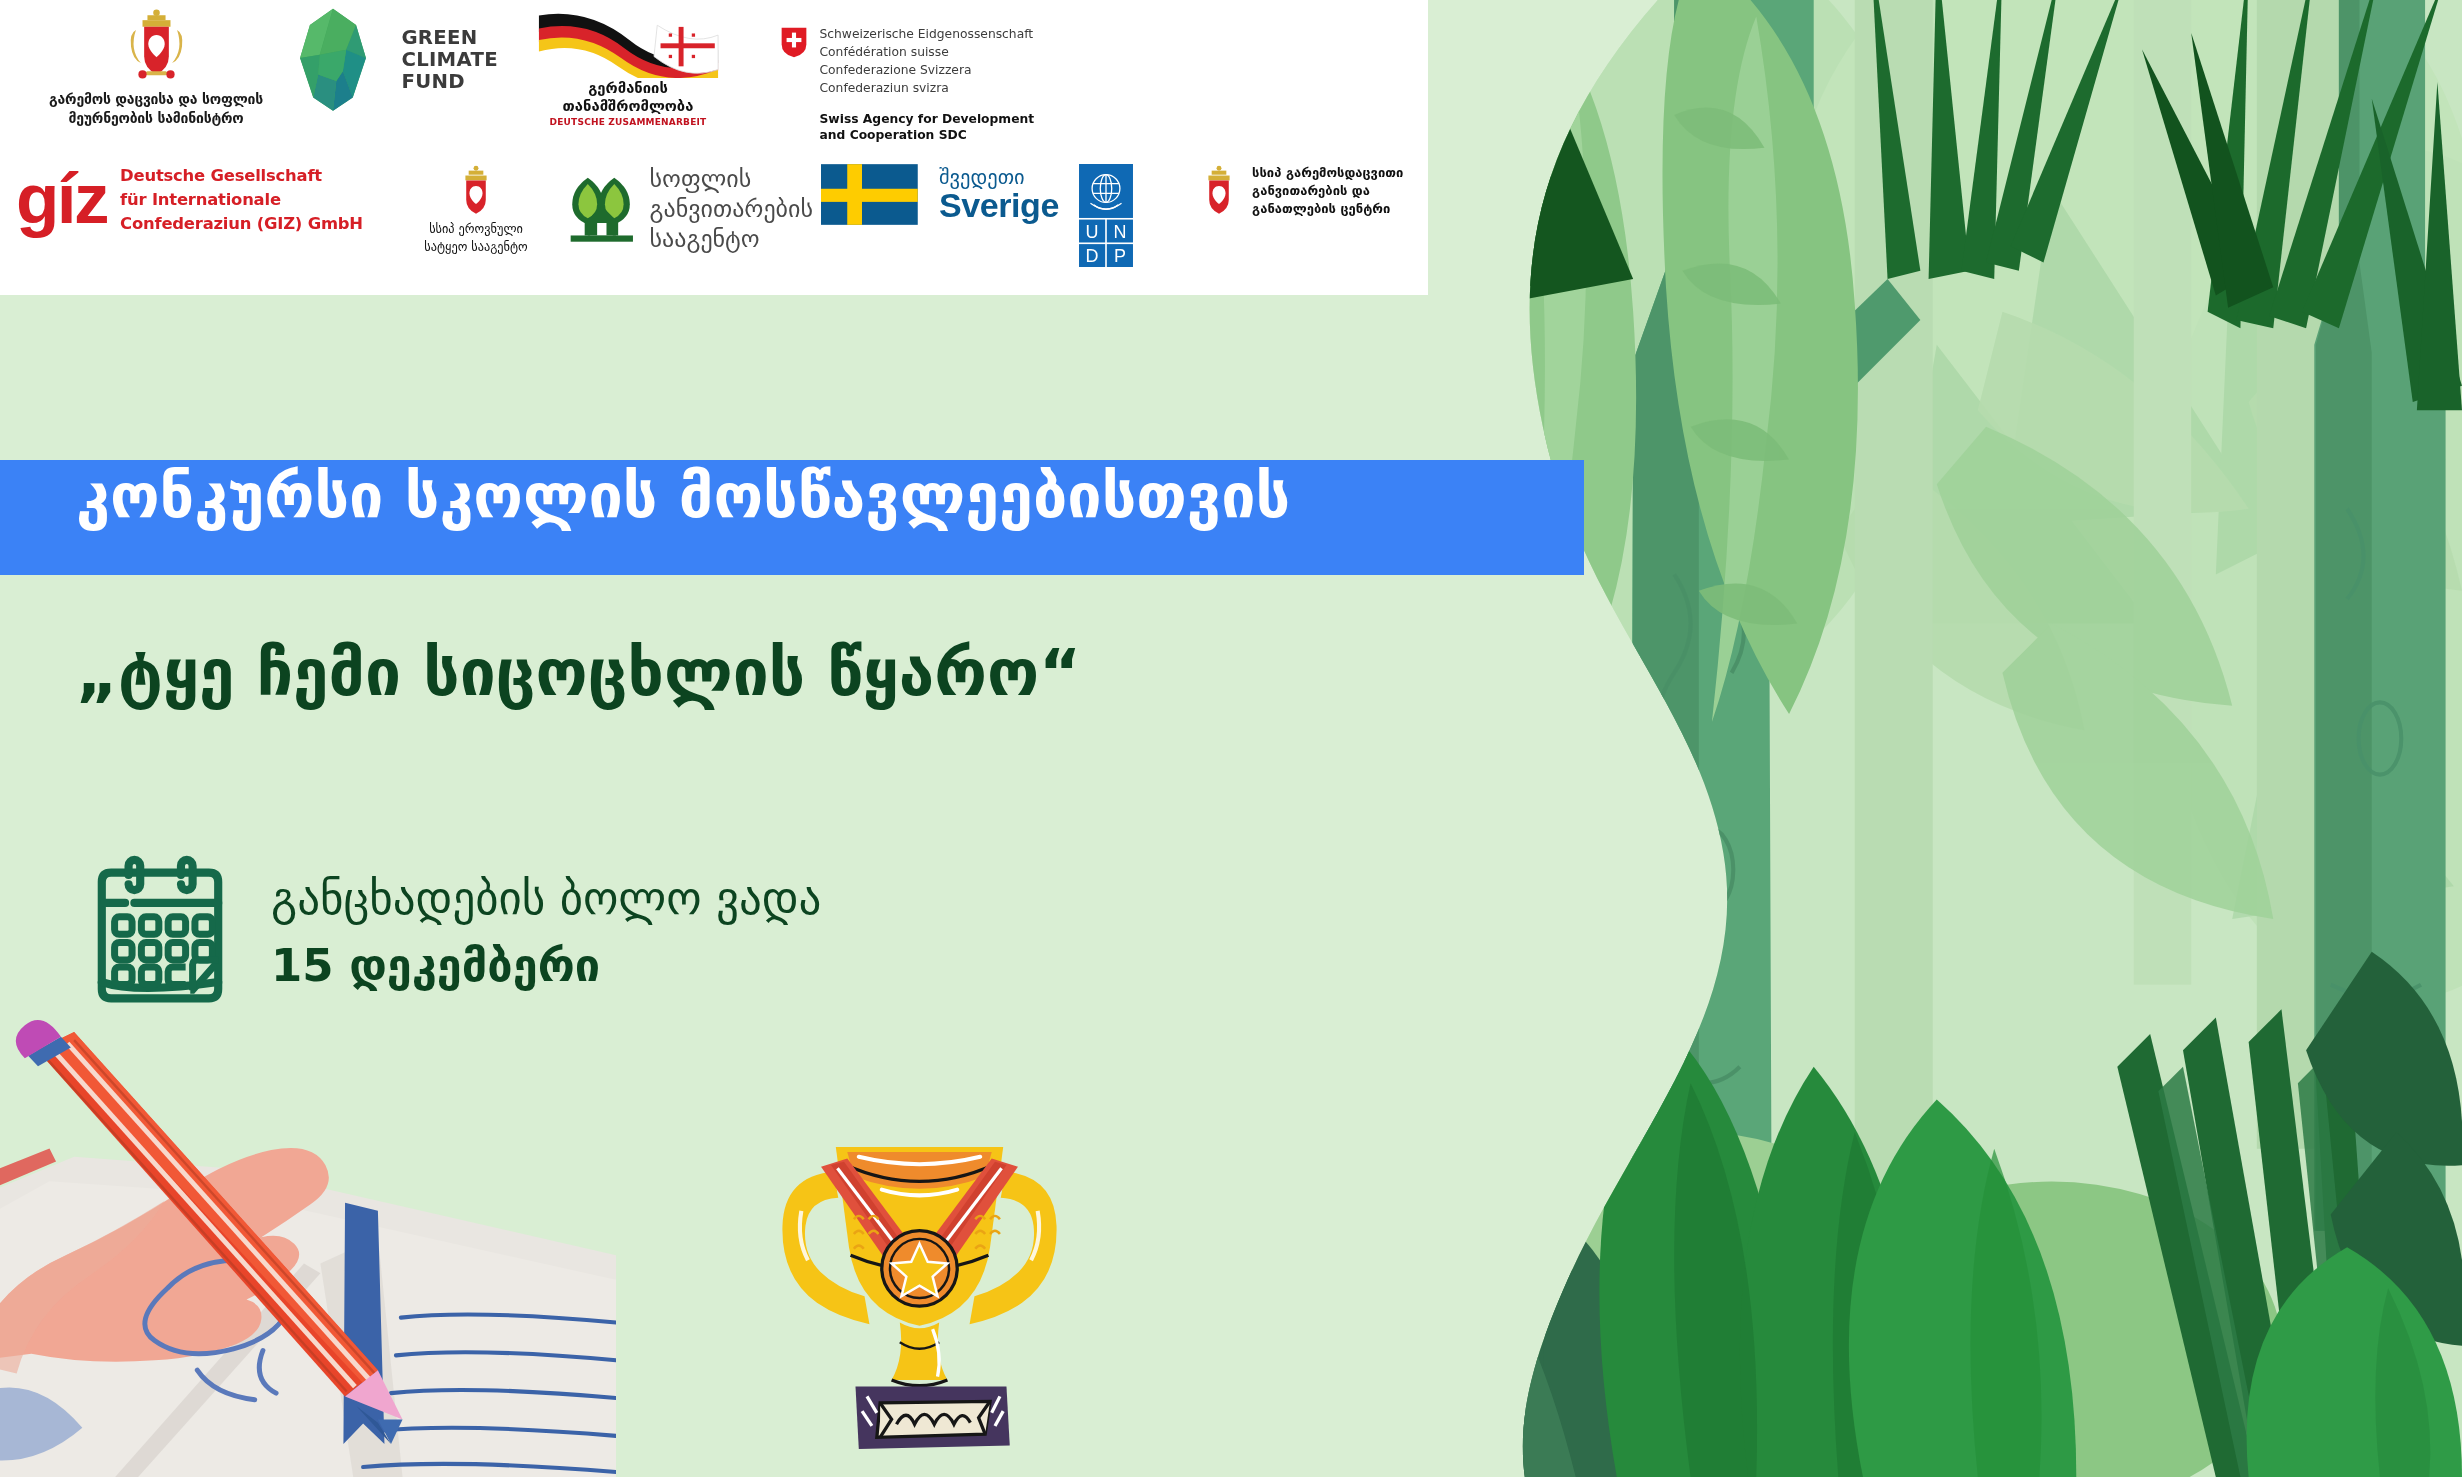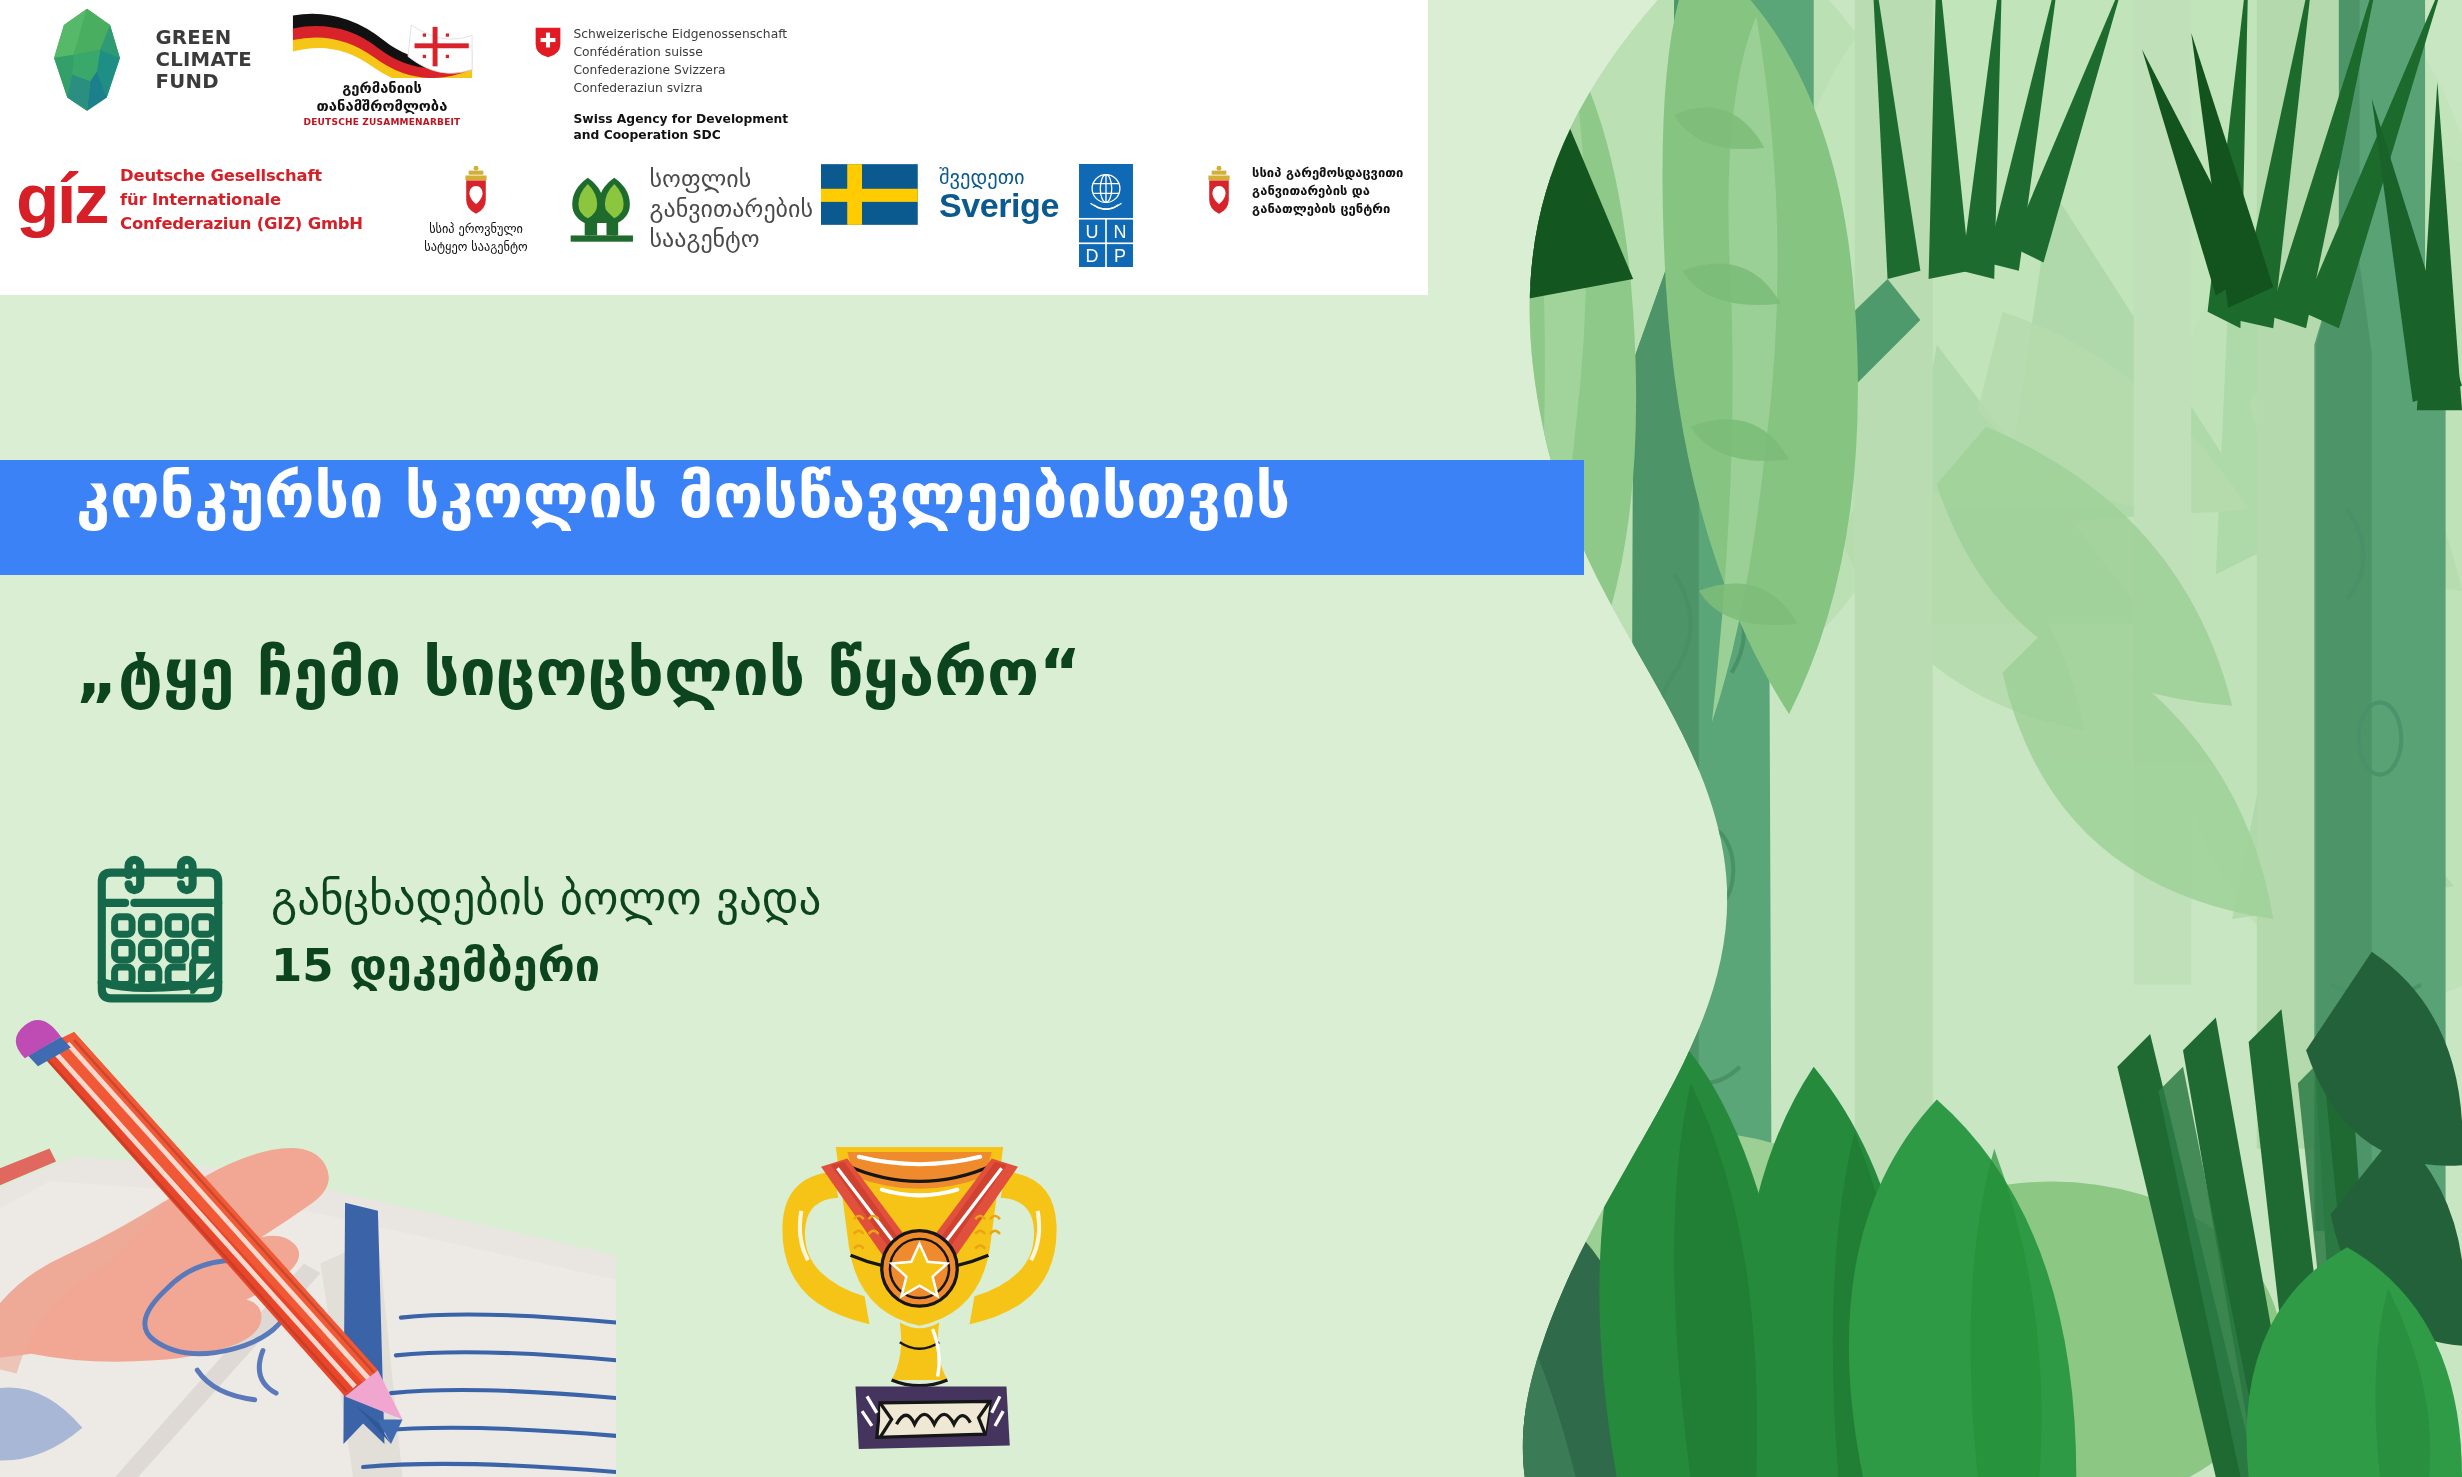--- a/index.html
+++ b/index.html
@@ -255,20 +255,38 @@
           <path d="M1170 1570 q60 120 50 230 l-60 0 q-15 -140 10 -230 Z" fill="#278c3d" opacity="0.7"></path>
         </g>
       </g>
     </svg>
   </div>
 
   <div class="header-band">
 
     <div class="logo-row logo-row-1">
 
+      <div class="logo logo-cap" style="width:246px;">
+        <svg width="71" height="79" viewBox="0 0 86 96">
+          <path d="M32 10 h22 v6 h-22z" fill="#d4af37"></path>
+          <circle cx="43" cy="7" r="4" fill="#d4af37"></circle>
+          <path d="M26 16 h34 v8 h-34z" fill="#d4af37"></path>
+          <path d="M18 28 q-8 24 6 40 q-10 -4 -12 -20 q-2 -16 6 -20z" fill="#d9b44a"></path>
+          <path d="M68 28 q8 24 -6 40 q10 -4 12 -20 q2 -16 -6 -20z" fill="#d9b44a"></path>
+          <path d="M28 24 h30 v36 q0 14 -15 22 q-15 -8 -15 -22z" fill="#d8232a"></path>
+          <path d="M43 34 c-6 0 -10 5 -10 11 c0 8 10 16 10 16 s10 -8 10 -16 c0 -6 -4 -11 -10 -11z" fill="#fff"></path>
+          <rect x="30" y="78" width="26" height="5" rx="2" fill="#d9b44a"></rect>
+          <circle cx="26" cy="82" r="5" fill="#d8232a"></circle>
+          <circle cx="60" cy="82" r="5" fill="#d8232a"></circle>
+        </svg>
+        <div class="cap-text">
+          <div>გარემოს დაცვისა და სოფლის</div>
+          <div>მეურნეობის სამინისტრო</div>
+        </div>
+      </div>
 
       <div class="logo gcf" style="width:230px; padding-left:16.4px;">
         <svg width="76" height="107" viewBox="0 0 92 130">
           <polygon points="46,2 74,22 86,62 70,110 46,126 22,110 6,62 18,22" fill="#3fa65a"></polygon>
           <polygon points="46,2 18,22 6,62 30,58" fill="#56b96a"></polygon>
           <polygon points="46,2 74,22 62,52 30,58" fill="#4aae60"></polygon>
           <polygon points="74,22 86,62 62,52" fill="#2f9b74"></polygon>
           <polygon points="86,62 70,110 58,78 62,52" fill="#1f8f86"></polygon>
           <polygon points="70,110 46,126 50,90 58,78" fill="#1c7f8c"></polygon>
           <polygon points="46,126 22,110 28,82 50,90" fill="#2a8f80"></polygon>

